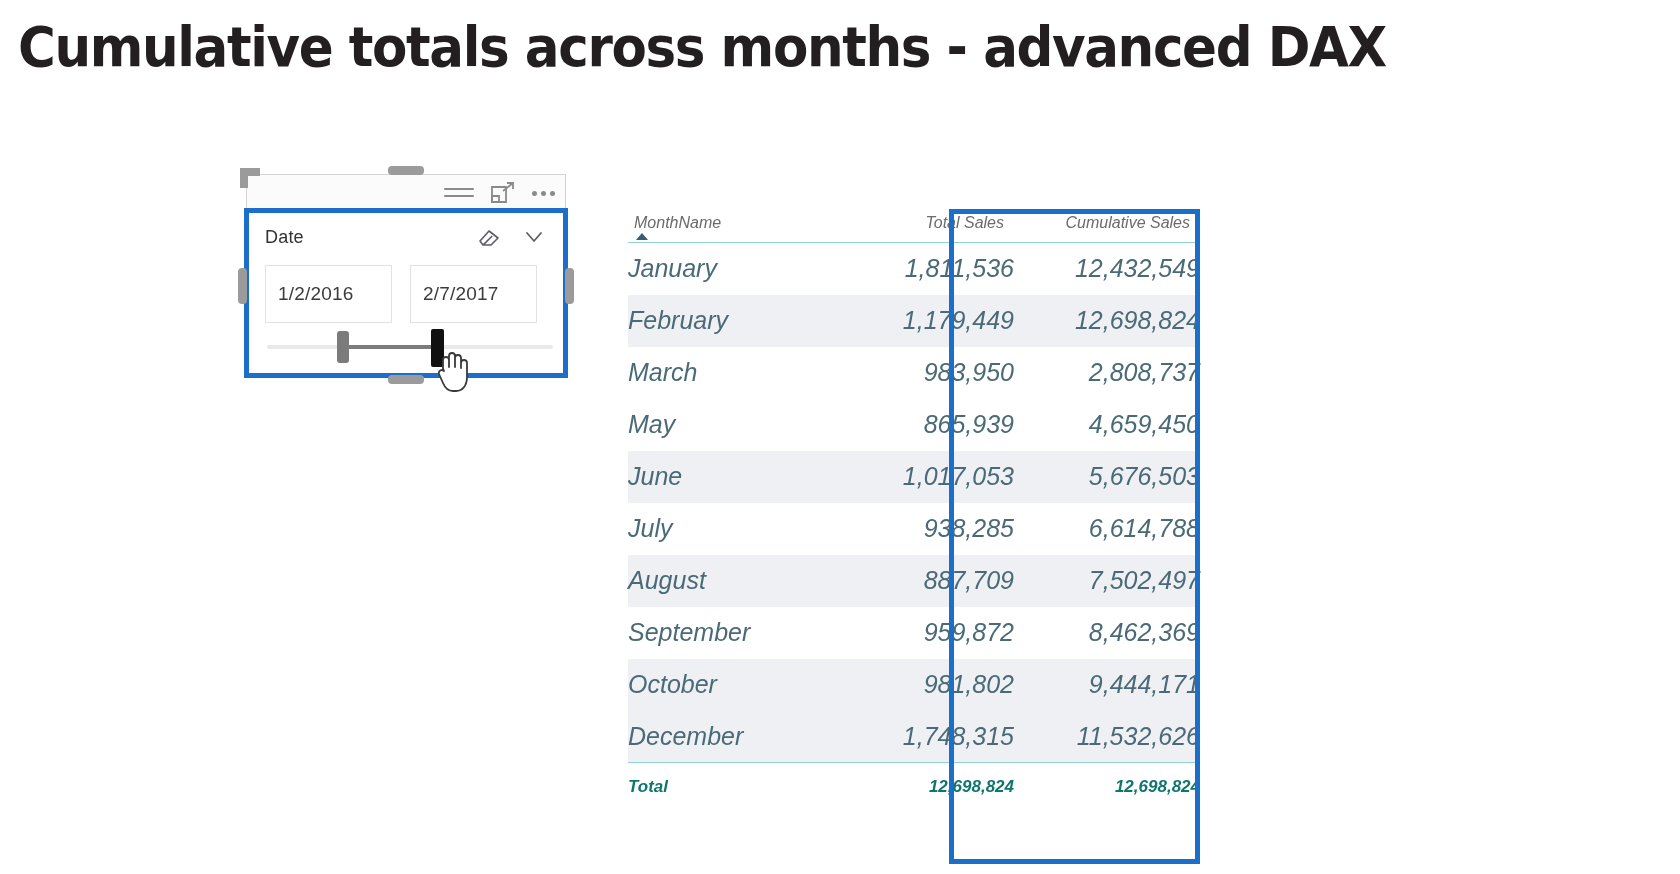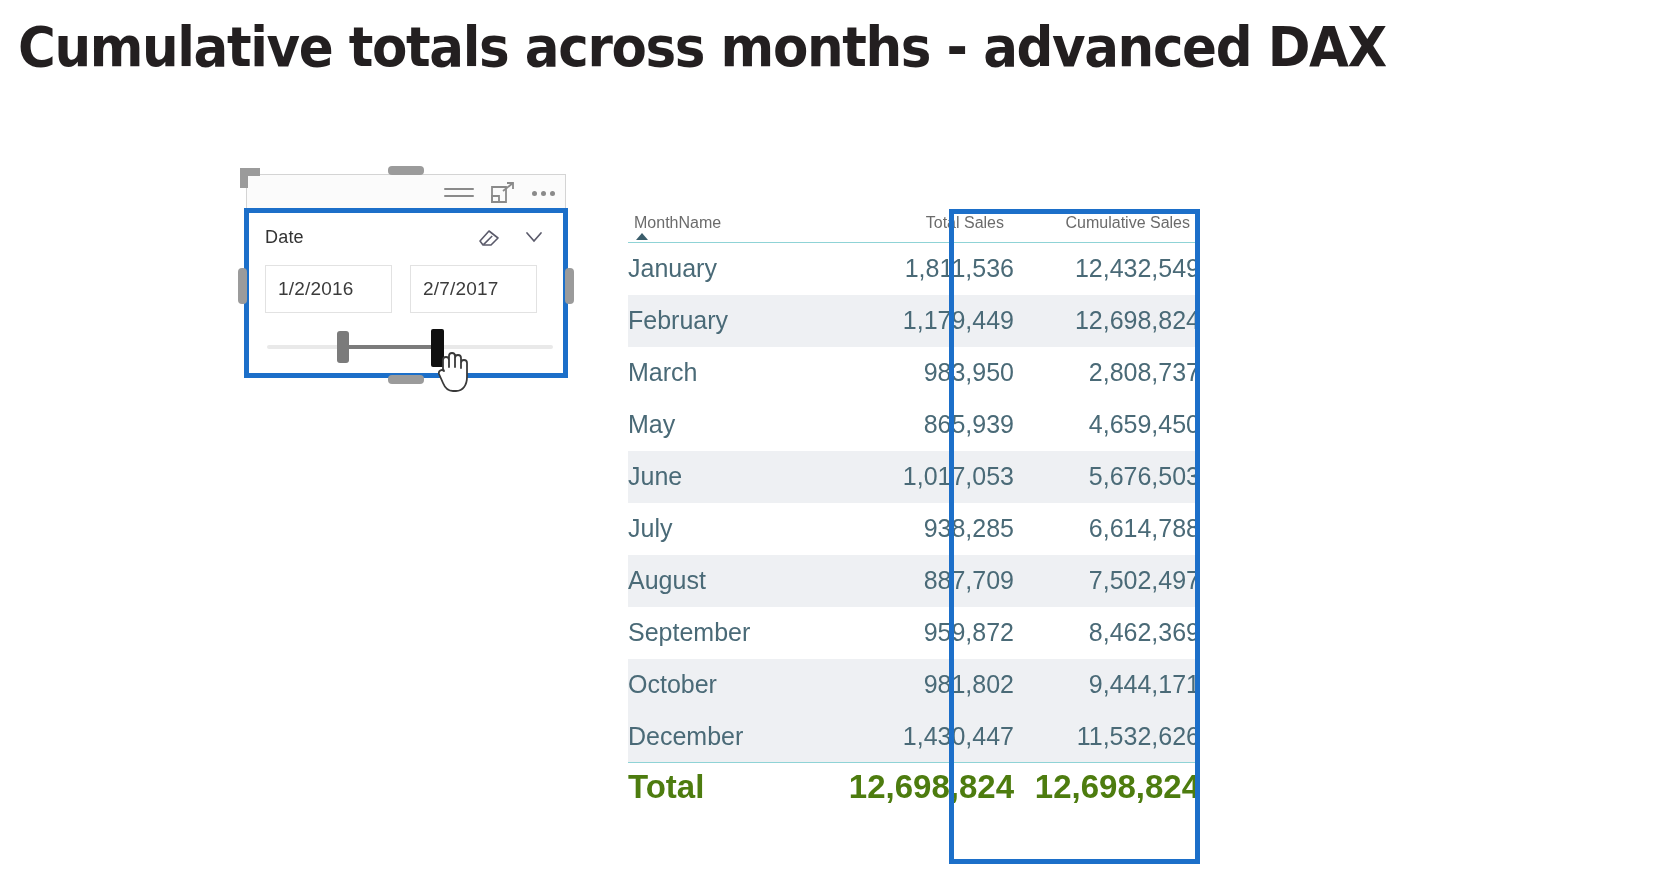--- a/index.html
+++ b/index.html
@@ -58,21 +58,21 @@
   .slicer-label {
     font-size: 18px; color: #333; letter-spacing:.2px;
     font-family:"Liberation Sans", sans-serif;
   }
   .slicer-header-icons { position:absolute; right:6px; top:-2px; display:flex; align-items:center; gap:22px; }
   .icon-eraser { width:24px; height:24px; }
   .icon-chevron { width:22px; height:22px; }
 
   .date-fields { position:absolute; left:16px; top:52px; display:flex; gap:18px; }
   .date-field {
-    width: 127px; height: 48px;
+    width: 127px; height: 58px;
     border: 1px solid #e2e2e2;
     background: #fff;
     display:flex; align-items:center;
     padding-left: 12px;
     font-size: 19px; color: #3b3b3b;
     letter-spacing: .2px;
   }
 
   .slider-area { position:absolute; left:18px; top:112px; width: 286px; height: 44px; }
   .slider-track {
@@ -97,21 +97,21 @@
   .sel-h { position:absolute; background:#9b9b9b; }
   .sel-corner-tl { left:0; top:0; width:20px; height:20px;
      background:#9b9b9b;
      clip-path: polygon(0 0,100% 0,100% 8px,8px 8px,8px 100%,0 100%); }
   .sel-top-mid { left:148px; top:-2px; width:36px; height:9px; border-radius:4px; }
   .sel-left-mid { left:-2px; top:100px; width:9px; height:36px; border-radius:4px; }
   .sel-right-mid { right:-2px; top:100px; width:9px; height:36px; border-radius:4px; }
   .sel-bottom-mid { left:148px; bottom:-2px; width:36px; height:9px; border-radius:4px; }
 
   
-  .table-wrap { position:absolute; left:628px; top:210px; width:572px; height:664px; }
+  .table-wrap { position:absolute; left:628px; top:210px; width:572px; height:664px;font-style:italic; }
   table.tbl { border-collapse: collapse; width: 100%; table-layout: fixed; }
   table.tbl col.c-month { width: 186px; }
   table.tbl col.c-total { width: 200px; }
   table.tbl col.c-cum   { width: 186px; }
 
   .tbl th {
     font-size: 16px; font-weight: 400; color: #6b6b6b;
     padding: 4px 0 10px 0;
     border-bottom: 1.5px solid #8fd3d6;
     vertical-align: bottom;
@@ -129,21 +129,21 @@
   .tbl td {
     font-size: 25px; color: #4a6a77; font-weight: 400;
     height: 52px; padding: 0;
     font-family:"Liberation Sans", sans-serif;
   }
   .td-month { text-align:left; padding-left: 8px; }
   .td-num { text-align:right; padding-right: 12px; }
   tr.alt td { background: #eef0f3; }
 
   tr.total-row td {
-    font-weight: 700; color: #4d7c0f; font-size: 33px;
+    font-weight: 700; color: #0f766e; font-size: 17px;
     border-top: 1.5px solid #8fd3d6;
     height: 48px;
   }
 
   
   .cum-highlight {
     position:absolute;
     left: 321px; top: -1px;
     width: 251px; height: 655px;
     border: 5px solid #1c6fc9;
@@ -286,21 +286,21 @@
             <td class="td-num">959,872</td>
             <td class="td-num">8,462,369</td>
           </tr>
           <tr class="alt">
             <td class="td-month">October</td>
             <td class="td-num">981,802</td>
             <td class="td-num">9,444,171</td>
           </tr>
           <tr class="alt">
             <td class="td-month">December</td>
-            <td class="td-num">1,430,447</td>
+            <td class="td-num">1,748,315</td>
             <td class="td-num">11,532,626</td>
           </tr>
         </tbody>
       <tfoot>
         <tr class="total-row">
           <td class="td-month">Total</td>
           <td class="td-num">12,698,824</td>
           <td class="td-num">12,698,824</td>
         </tr>
       </tfoot>

